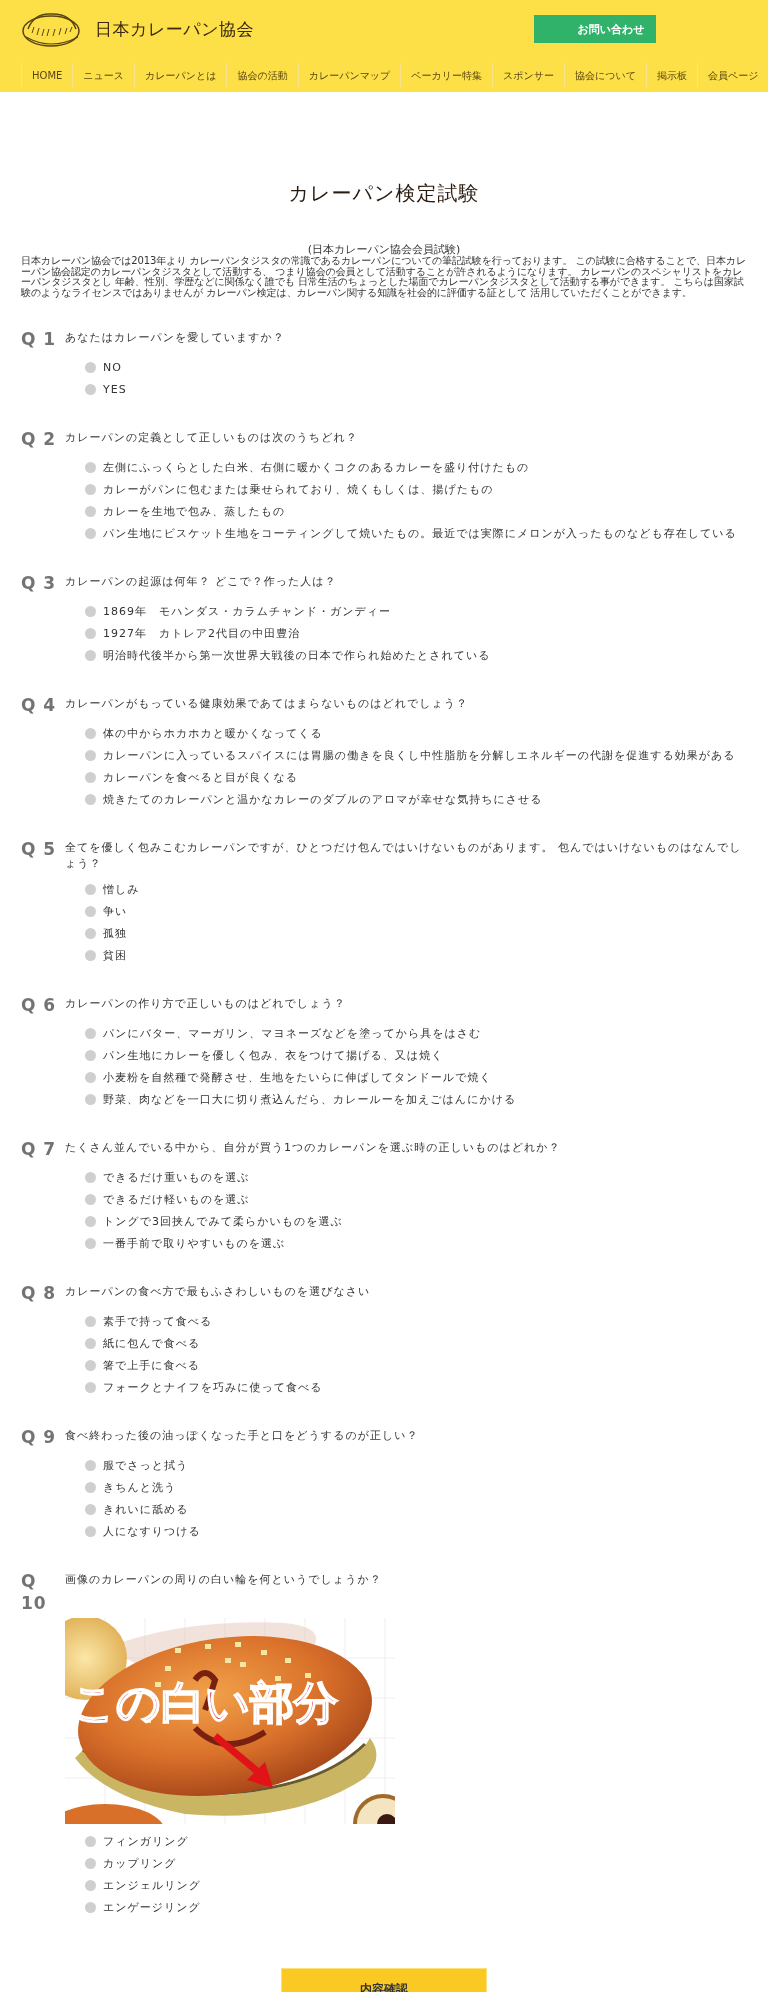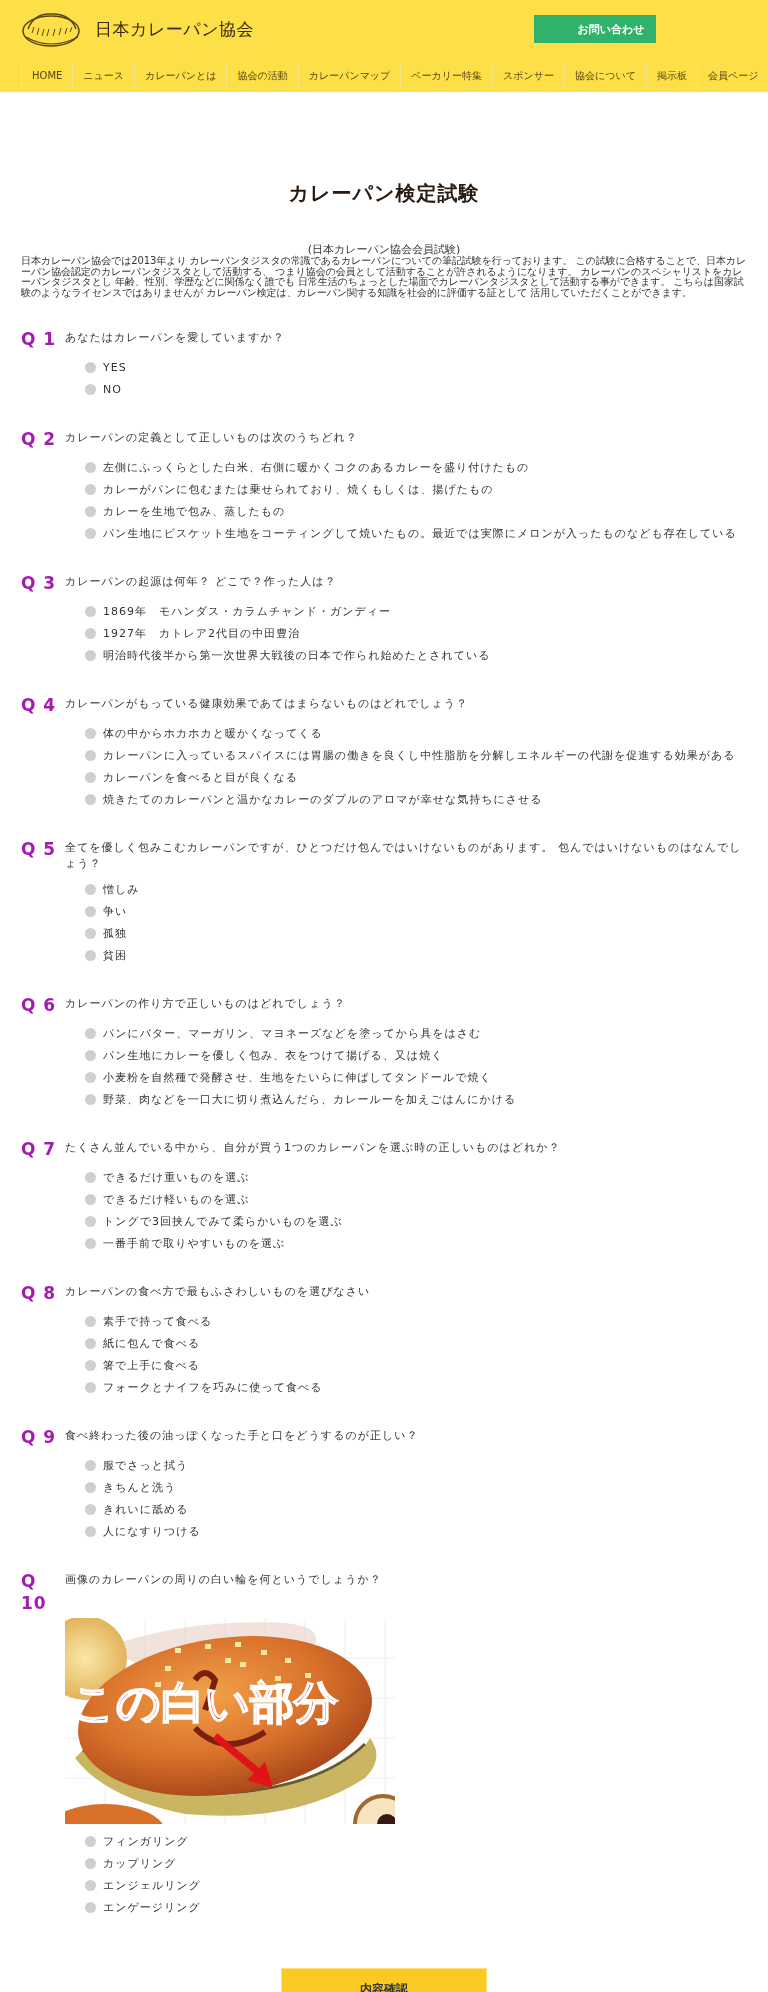--- a/index.html
+++ b/index.html
@@ -10,27 +10,27 @@
   .header { background: #fde047; height: 92px; position: relative; width: 768px; }
   .logo { position: absolute; left: 20px; top: 7px; width: 62px; height: 42px; }
   .site-title { position: absolute; left: 95px; top: 18px; font-size: 17px; color: #3a2a10; letter-spacing: 0.5px; }
   .contact-btn { position: absolute; left: 534px; top: 15px; width: 122px; height: 28px; background: #31b26b; color: #fff; font-size: 11px; font-weight: bold; display: flex; align-items: center; justify-content: center; text-decoration: none; padding-left: 32px; }
   .gnav { position: absolute; left: 21px; top: 63px; display: flex; height: 25px; }
   .gnav a { display: flex; align-items: center; padding: 0 10px; font-size: 10px; color: #5a4510; text-decoration: none; border-left: 1px solid #f7e38a; height: 25px; white-space: nowrap; }
   .gnav a:last-child { border-right: 3px solid #d946ef; }
 
   
   .main { width: 768px; padding: 0 21px; }
-  .page-title { text-align: center; font-size: 20px; font-weight: bold; color: #2a1a0f; margin-top: 88px; letter-spacing: 1px; }
+  .page-title { text-align: center; font-size: 20px; font-weight: normal; color: #2a1a0f; margin-top: 88px; letter-spacing: 1px; }
   .subtitle { text-align: center; font-size: 11px; color: #333; margin-top: 36px; line-height: 13px; }
   .intro { font-size: 10px; line-height: 10.5px; color: #333; letter-spacing: -0.1px; }
 
   .q-block { margin-top: 28px; }
   .q-head { display: flex; align-items: flex-start; }
-  .q-num { width: 44px; flex-shrink: 0; font-size: 17px; font-weight: bold; color: #a21caf; line-height: 22px; letter-spacing: 1px; }
+  .q-num { width: 44px; flex-shrink: 0; font-size: 17px; font-weight: bold; color: #737373; line-height: 22px; letter-spacing: 1px; }
   .q-text { font-size: 11px; color: #333; line-height: 16px; padding-top: 2px; letter-spacing: 1px; }
   .options { margin-left: 64px; margin-top: 6px; }
   .opt { display: flex; align-items: center; height: 22px; font-size: 11px; color: #333; letter-spacing: 1px; cursor: pointer; }
   .radio { width: 11px; height: 11px; border-radius: 50%; background: #cfcfcf; margin-right: 7px; flex-shrink: 0; }
 
   .q-image { margin-left: 44px; margin-top: 4px; width: 330px; height: 206px; position: relative; overflow: hidden; background: #84cc16; }
 
   .submit-wrap { display: flex; justify-content: center; margin-top: 50px; }
   .submit-btn { width: 206px; height: 42px; background: #fac923; border: 1px solid #fde27a; font-size: 12px; font-weight: bold; color: #333; display: flex; align-items: center; justify-content: center; cursor: pointer; }
 </style>
@@ -68,25 +68,25 @@
   <form>
 
     <section class="q-block" style="margin-top:30px">
       <div class="q-head">
         <div class="q-num">Q 1</div>
         <div class="q-text">あなたはカレーパンを愛していますか？</div>
       </div>
       <div class="options">
         <label class="opt">
             <span class="radio"></span>
+            <span>NO</span>
+          </label>
+        <label class="opt">
+            <span class="radio"></span>
             <span>YES</span>
-          </label>
-        <label class="opt">
-            <span class="radio"></span>
-            <span>NO</span>
           </label>
       </div>
     </section>
 
     <section class="q-block">
       <div class="q-head">
         <div class="q-num">Q 2</div>
         <div class="q-text">カレーパンの定義として正しいものは次のうちどれ？</div>
       </div>
       <div class="options">

